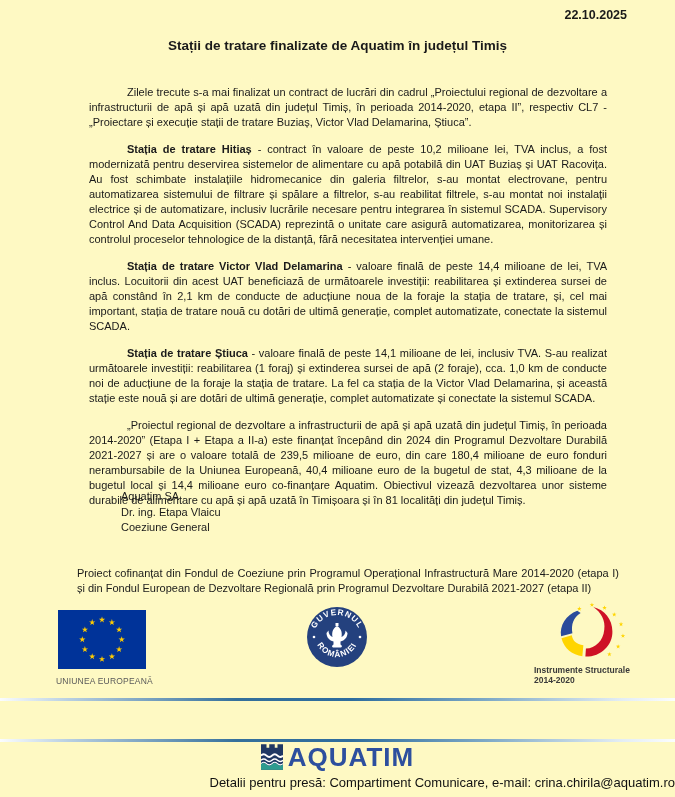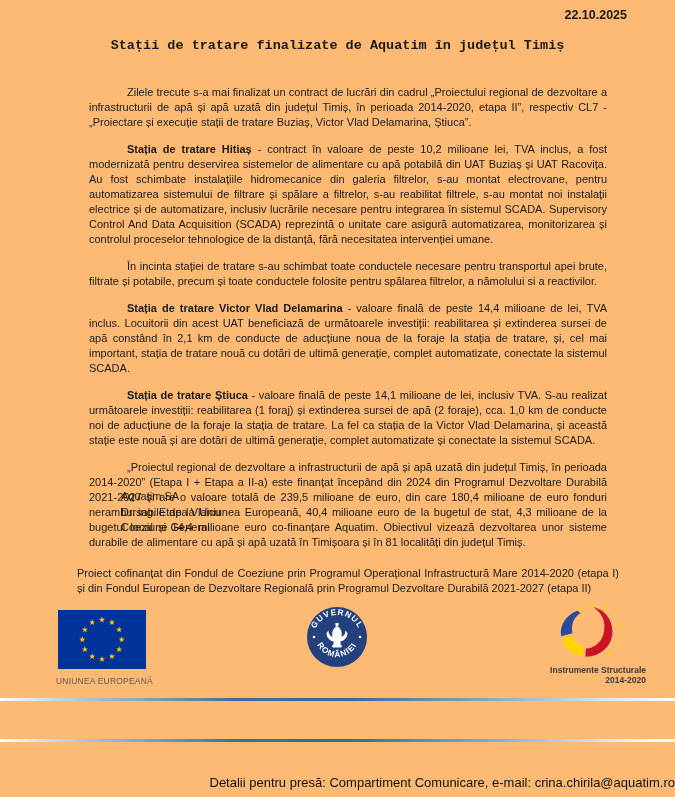--- a/index.html
+++ b/index.html
@@ -1,34 +1,34 @@
 <!DOCTYPE html>
 <html lang="ro"><head>
 <meta charset="utf-8">
 <style>
   html,body{margin:0;padding:0;background:#fff;}
   body{font-family:"Liberation Sans","DejaVu Sans",sans-serif;color:#1a1a1a;}
-  .page{position:relative;width:675px;height:797px;background:#fdba74;overflow:hidden;margin:0 auto;}
+  .page{position:relative;width:675px;height:797px;background:#fef9c3;overflow:hidden;margin:0 auto;}
 
   .date{position:absolute;top:8px;right:48px;font-size:12.5px;font-weight:bold;}
-  .title{position:absolute;top:38px;left:0;width:100%;text-align:center;font-size:13.5px;font-weight:bold;margin:0;font-family:Liberation Mono, monospace;}
+  .title{position:absolute;top:38px;left:0;width:100%;text-align:center;font-size:13.5px;font-weight:bold;margin:0;}
 
   .body-text{position:absolute;top:73px;left:77px;width:542px;font-size:11px;line-height:15px;text-align:justify;}
   .para{margin:12px;text-indent:38px;}
   .para b{font-weight:bold;}
 
   .signature{position:absolute;top:489px;left:77px;font-size:11px;line-height:15.5px;margin-left:44px;}
   .funding-note{position:absolute;top:566px;left:77px;width:542px;font-size:11px;line-height:15px;text-align:justify;}
 
   .eu-logo{position:absolute;left:56px;top:610px;width:92px;text-align:center;}
   .eu-label{margin-top:3px;font-size:8.5px;color:#5a5a5a;letter-spacing:0.2px;white-space:nowrap;}
 
   .gov-seal{position:absolute;left:306px;top:606px;width:62px;height:62px;}
 
-  .structural{position:absolute;left:534px;top:601px;width:112px;text-align:right;}
+  .structural{position:absolute;left:534px;top:601px;width:112px;text-align:left;}
   .structural svg{display:block;margin:0 auto;}
   .structural-label{font-size:8.5px;font-weight:bold;color:#3a3a3a;line-height:1.2;white-space:nowrap;}
 
   .divider{position:absolute;left:0;width:675px;height:3px;
     background:linear-gradient(90deg,#fbfdfe 0%,#b9d0e2 10%,#35709b 35%,#2e6d9e 52%,#7ea9c6 72%,#e3edf4 92%,#fbfdfe 100%);}
   .divider-1{top:698px;}
   .divider-2{top:739px;}
 
   .aquatim{position:absolute;top:744px;left:0;width:100%;display:flex;justify-content:center;align-items:center;gap:5px;}
   .aquatim-text{font-size:26px;font-weight:700;color:#2d4f9e;letter-spacing:1px;line-height:1;}
@@ -40,21 +40,20 @@
 
 <div class="page">
 
   <div class="date">22.10.2025</div>
 
   <h1 class="title">Stații de tratare finalizate de Aquatim în județul Timiș</h1>
 
   <div class="body-text" id="body-paragraphs">
       <p class="para">Zilele trecute s-a mai finalizat un contract de lucrări din cadrul „Proiectului regional de dezvoltare a infrastructurii de apă și apă uzată din județul Timiș, în perioada 2014-2020, etapa II”, respectiv CL7 - „Proiectare și execuție stații de tratare Buziaș, Victor Vlad Delamarina, Știuca”.</p>
       <p class="para"><b>Stația de tratare Hitiaș</b> - contract în valoare de peste 10,2 milioane lei, TVA inclus, a fost modernizată pentru deservirea sistemelor de alimentare cu apă potabilă din UAT Buziaș și UAT Racovița. Au fost schimbate instalațiile hidromecanice din galeria filtrelor, s-au montat electrovane, pentru automatizarea sistemului de filtrare și spălare a filtrelor, s-au reabilitat filtrele, s-au montat noi instalații electrice și de automatizare, inclusiv lucrările necesare pentru integrarea în sistemul SCADA. Supervisory Control And Data Acquisition (SCADA) reprezintă o unitate care asigură automatizarea, monitorizarea și controlul proceselor tehnologice de la distanță, fără necesitatea intervenției umane.</p>
-      <p class="para">În incinta stației de tratare s-au schimbat toate conductele necesare pentru transportul apei brute, filtrate și potabile, precum și toate conductele folosite pentru spălarea filtrelor, a nămolului si a reactivilor.</p>
       <p class="para"><b>Stația de tratare Victor Vlad Delamarina</b> - valoare finală de peste 14,4 milioane de lei, TVA inclus. Locuitorii din acest UAT beneficiază de următoarele investiții: reabilitarea și extinderea sursei de apă constând în 2,1 km de conducte de aducțiune noua de la foraje la stația de tratare, și, cel mai important, stația de tratare nouă cu dotări de ultimă generație, complet automatizate, conectate la sistemul SCADA.</p>
       <p class="para"><b>Stația de tratare Știuca</b>  - valoare finală de peste 14,1 milioane de lei, inclusiv TVA. S-au realizat următoarele investiții: reabilitarea (1 foraj) și extinderea sursei de apă (2 foraje), cca. 1,0 km de conducte noi de aducțiune de la foraje la stația de tratare. La fel ca stația de la Victor Vlad Delamarina, și această stație este nouă și are dotări de ultimă generație, complet automatizate și conectate la sistemul SCADA.</p>
       <p class="para">„Proiectul regional de dezvoltare a infrastructurii de apă și apă uzată din județul Timiș, în perioada 2014-2020” (Etapa I + Etapa a II-a) este finanțat începând din 2024 din Programul Dezvoltare Durabilă 2021-2027 și are o valoare totală de 239,5 milioane de euro, din care 180,4 milioane de euro fonduri nerambursabile de la Uniunea Europeană, 40,4 milioane euro de la bugetul de stat, 4,3 milioane de la bugetul local și 14,4 milioane euro co-finanțare Aquatim. Obiectivul vizează dezvoltarea unor sisteme durabile de alimentare cu apă și apă uzată în Timișoara și în 81 localități din județul Timiș.</p>
     </div>
 
   <div class="signature" id="signature-block">
       <div>Aquatim SA</div>
       <div>Dr. ing. Etapa Vlaicu</div>
       <div>Coeziune General</div>
     </div>
@@ -128,16 +127,26 @@
         <use href="#si-star" transform="translate(65,55) scale(0.75)"></use>
       </g>
     </svg>
     <div class="structural-label">Instrumente Structurale</div>
     <div class="structural-label">2014-2020</div>
   </div>
 
   <div class="divider divider-1"></div>
   <div class="divider divider-2"></div>
 
+  <div class="aquatim">
+    <svg width="22" height="26" viewBox="0 0 24 28">
+      <path d="M0,28 L0,0 L6,0 L6,4 L9,4 L9,0 L15,0 L15,4 L18,4 L18,0 L24,0 L24,28 Z" fill="#1f3864"></path>
+      <path d="M0,12.5 Q3,9.5 6,12.5 T12,12.5 T18,12.5 T24,12.5" stroke="#ffffff" stroke-width="2.2" fill="none"></path>
+      <path d="M0,17.5 Q3,14.8 6,17.5 T12,17.5 T18,17.5 T24,17.5" stroke="#ffffff" stroke-width="1.6" fill="none"></path>
+      <path d="M0,28 L0,22 Q3,19 6,22 T12,22 T18,22 T24,22 L24,28 Z" fill="#2e9b8f"></path>
+      <path d="M0,21.2 Q3,18.4 6,21.2 T12,21.2 T18,21.2 T24,21.2" stroke="#ffffff" stroke-width="1.1" fill="none"></path>
+    </svg>
+    <span class="aquatim-text">AQUATIM</span>
+  </div>
 
   <div class="contact">Detalii pentru presă: Compartiment Comunicare, e-mail: crina.chirila@aquatim.ro</div>
 
 </div>
 
 </body></html>

